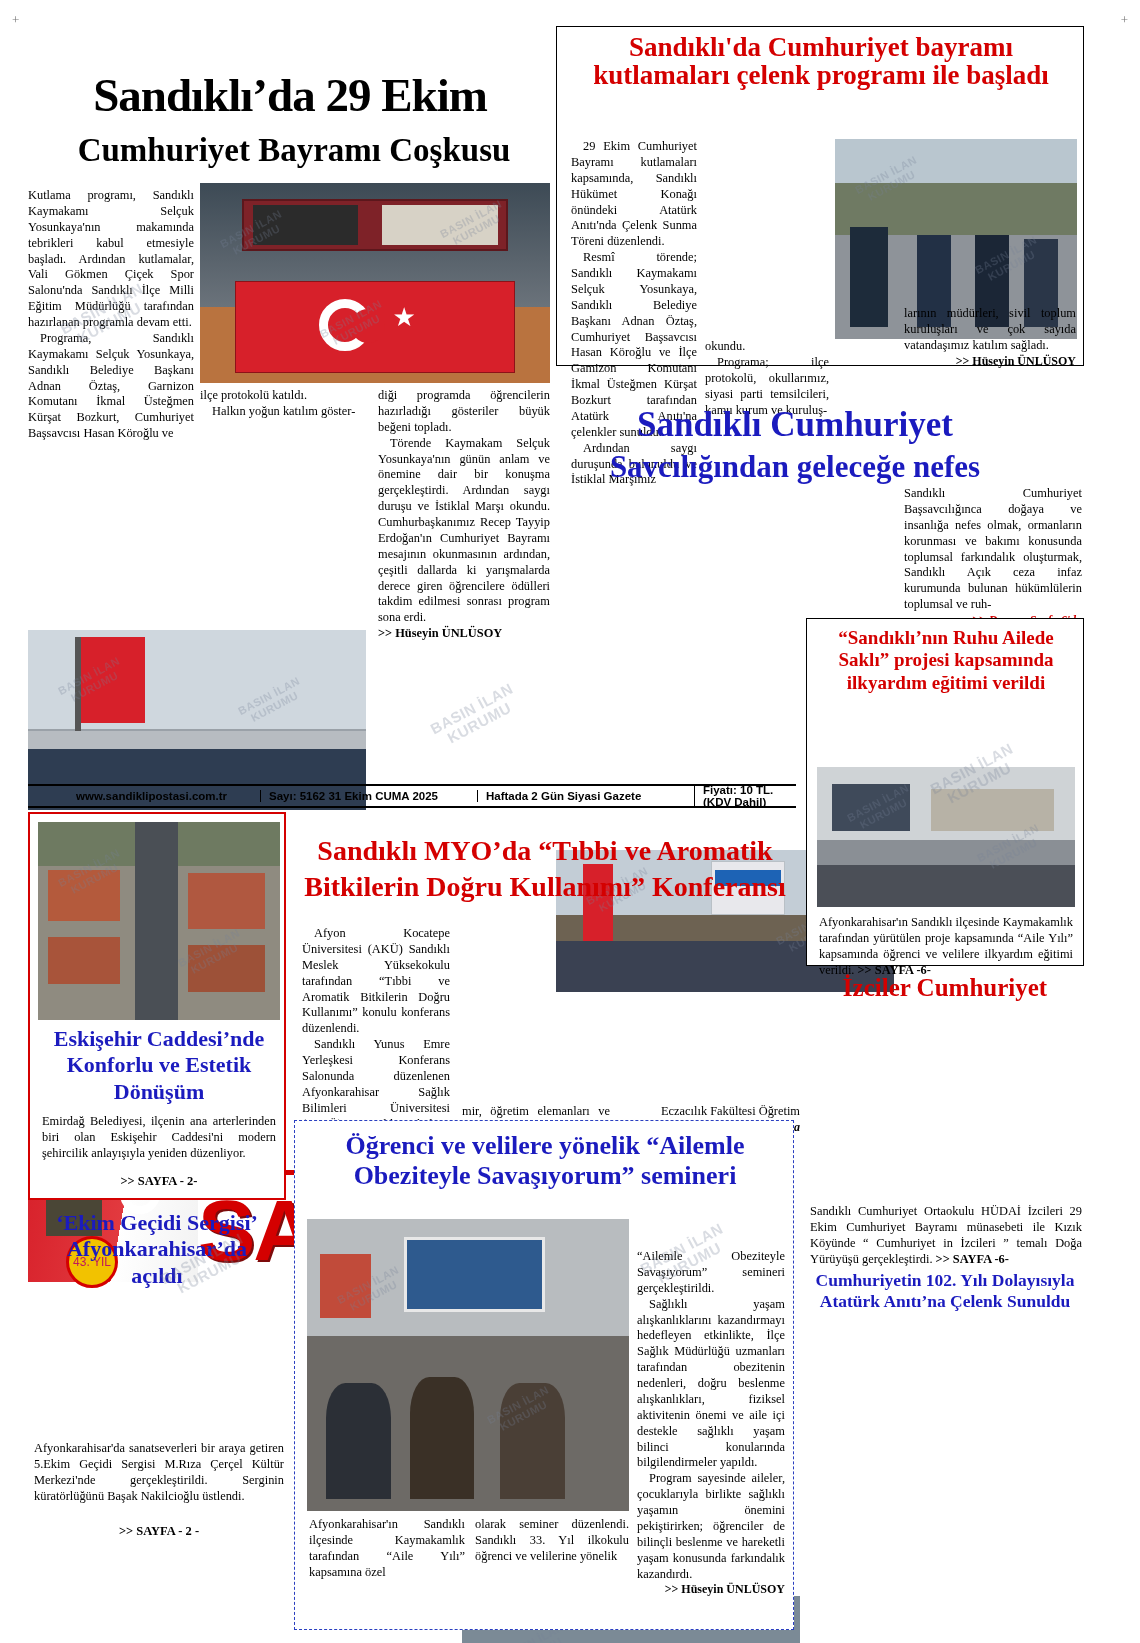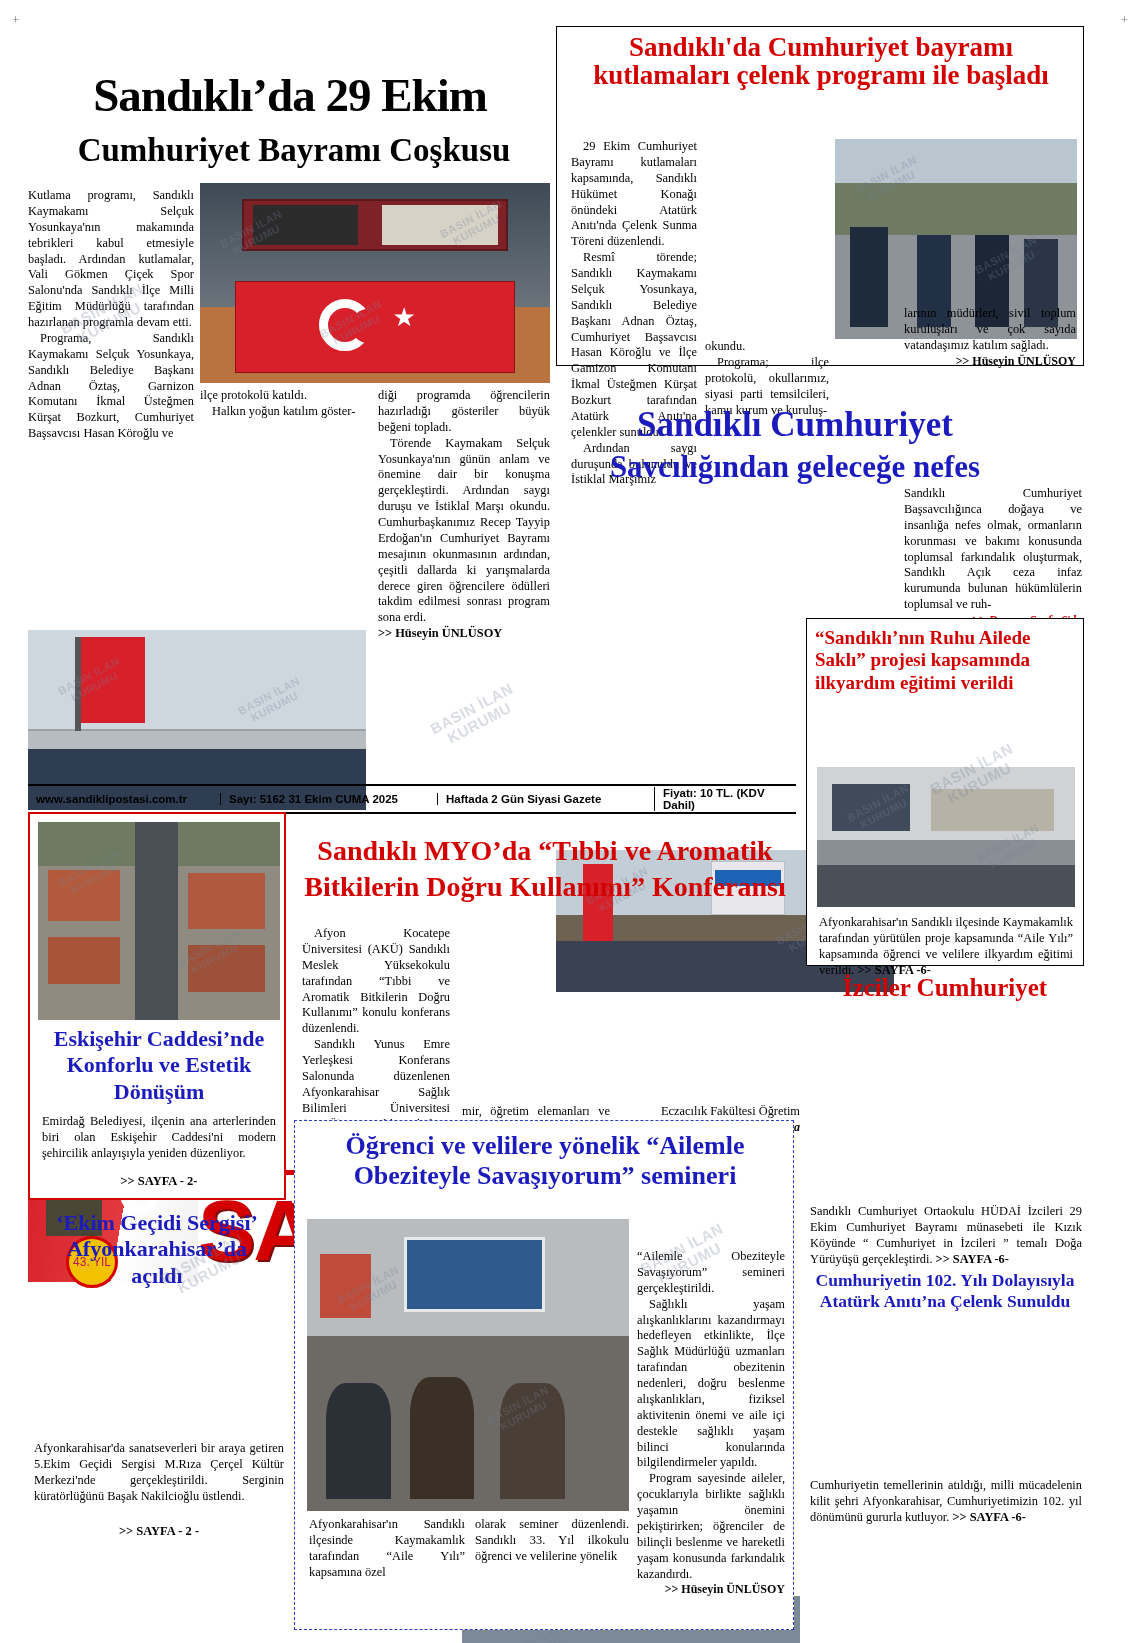--- a/index.html
+++ b/index.html
@@ -157,29 +157,29 @@
     <div class="abs" style="left:170px;top:8px;width:596px;">
       <div style="position:relative;height:46px;">
         <div style="position:absolute;left:8px;top:22px;width:340px;height:5px;background:#d40000;"></div>
         <div style="position:absolute;right:0px;top:22px;width:24px;height:5px;background:#d40000;"></div>
         <div class="np-title" style="position:absolute;right:24px;top:-2px;font-size:42px;font-style:italic;letter-spacing:-1px;">Postası</div>
       </div>
       <div class="np-title" style="font-size:86px;line-height:.85;letter-spacing:-2px;text-shadow:2px 2px 0 #7d0b0b;">SANDIKLI</div>
     </div>
   </div>
 
-  <div class="abs infobar" style="left:28px;top:784px;width:768px;height:30px;">
+  <div class="abs infobar" style="left:28px;top:784px;width:768px;height:24px;padding-left:40px;">
     <div style="width:176px;">www.sandiklipostasi.com.tr</div>
     <div style="width:200px;border-left:1px solid #000;">Sayı: 5162  31 Ekim CUMA 2025</div>
     <div style="width:200px;border-left:1px solid #000;">Haftada 2 Gün Siyasi Gazete</div>
     <div style="flex:1;border-left:1px solid #000;">Fiyatı: 10 TL. (KDV  Dahil)</div>
   </div>
 
   <div class="abs boxed" style="left:806px;top:618px;width:278px;height:348px;background:#fff;">
-    <div class="hdr-red abs" style="left:8px;top:8px;width:262px;font-weight:bold;font-size:19px;line-height:1.18;">“Sandıklı’nın Ruhu Ailede Saklı” projesi kapsamında ilkyardım eğitimi verildi</div>
+    <div class="hdr-red abs" style="left:8px;top:8px;width:262px;text-align:center;font-weight:bold;font-size:19px;line-height:1.18;">“Sandıklı’nın Ruhu Ailede Saklı” projesi kapsamında ilkyardım eğitimi verildi</div>
     <div class="abs photo" style="left:10px;top:148px;width:258px;height:140px;">
       <div class="abs" style="left:0;top:0;right:0;height:52%;background:#cfd3d6;"></div>
       <div class="abs" style="left:0;bottom:0;right:0;height:48%;background:#8a8f95;"></div>
       <div class="abs" style="left:6%;top:12%;width:30%;height:34%;background:#3f4a5a;"></div>
       <div class="abs" style="left:44%;top:16%;width:48%;height:30%;background:#b7b2a6;"></div>
       <div class="abs" style="left:0;bottom:0;right:0;height:30%;background:#4b4f57;"></div>
       <div class="wm" style="left:30px;top:30px;">BASIN İLAN<br>KURUMU</div>
       <div class="wm" style="left:160px;top:70px;">BASIN İLAN<br>KURUMU</div>
     </div>
     <div class="abs lead" style="left:12px;top:296px;width:254px;text-align:justify;">
@@ -279,24 +279,20 @@
     <span style="font-weight:bold;">&gt;&gt; SAYFA -6-</span>
   </div>
 
   <div class="abs" style="left:806px;top:1270px;width:278px;">
     <div style="text-align:center;color:#1b1bbe;font-weight:bold;font-size:17.5px;line-height:1.2;">
       <div>Cumhuriyetin 102. Yılı Dolayısıyla</div>
       <div>Atatürk Anıtı’na Çelenk Sunuldu</div>
     </div>
   </div>
 
-  <div class="abs lead" style="left:810px;top:1478px;width:272px;">
-    <span>Cumhuriyetin temellerinin atıldığı, milli mücadelenin kilit şehri Afyonkarahisar, Cumhuriyetimizin 102. yıl dönümünü gururla kutluyor.</span>
-    <span style="font-weight:bold;">&gt;&gt; SAYFA -6-</span>
-  </div>
 
   <div class="wm" style="left:60px;top:300px;font-size:15px;">BASIN İLAN<br>KURUMU</div>
   <div class="wm" style="left:430px;top:700px;font-size:15px;">BASIN İLAN<br>KURUMU</div>
   <div class="wm" style="left:640px;top:1240px;font-size:15px;">BASIN İLAN<br>KURUMU</div>
   <div class="wm" style="left:160px;top:1250px;font-size:15px;">BASIN İLAN<br>KURUMU</div>
   <div class="wm" style="left:930px;top:760px;font-size:15px;">BASIN İLAN<br>KURUMU</div>
 
 </div>
 
 </body></html>

